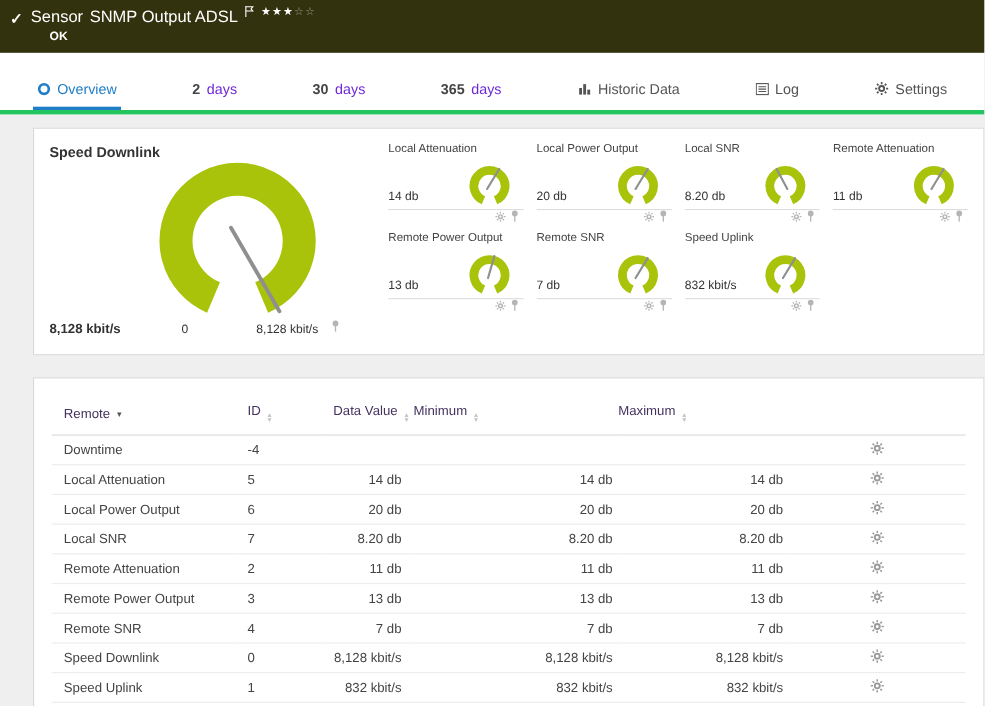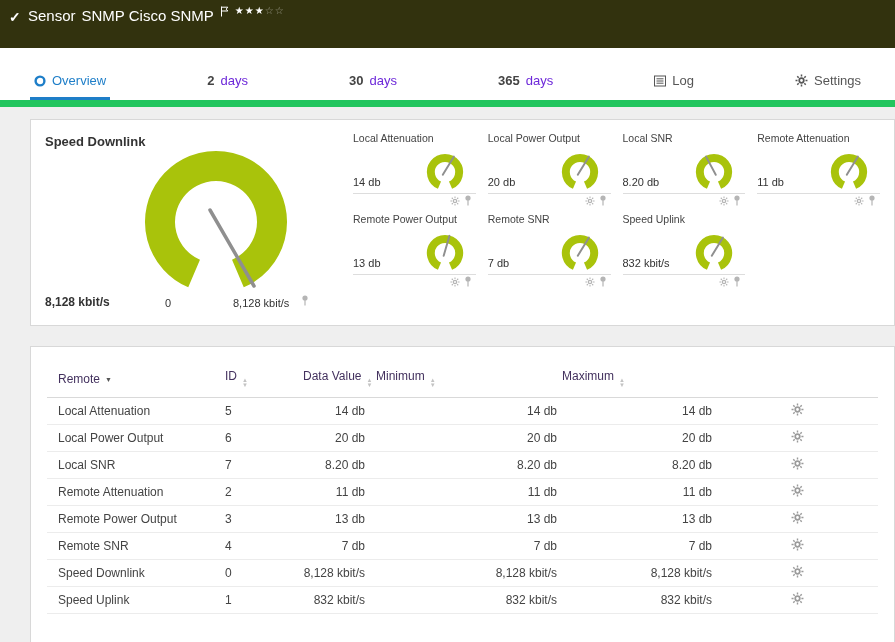--- a/index.html
+++ b/index.html
@@ -10,21 +10,21 @@
   .topbar{height:48px;background:#32320e;color:#fff;position:relative;padding:7px 10px 0 10px}
   .check{position:absolute;left:9px;top:9px;font-size:14px;font-weight:bold}
   .title-line{padding-left:18px;font-size:15px;display:flex;align-items:center}
   .kind{margin-right:6px}
   .flag-wrap{margin-left:6px;position:relative;top:-4px}
   .stars{font-size:10px;letter-spacing:1px;position:relative;top:-5px;margin-left:6px}
   .stars .dim{opacity:.45}
   .status-ok{padding-left:35px;font-size:11px;font-weight:bold;margin-top:3px}
 
   
-  .tabstrip{background:#fff;padding-top:16px;border-bottom:7px solid #22c55e}
+  .tabstrip{background:#fff;padding-top:16px;border-bottom:4px solid #22c55e}
   .tabs{display:flex;justify-content:space-between;padding:0 30px 0 30px;height:36px}
   .tab{display:flex;align-items:center;gap:6px;font-size:13px;color:#555;border-bottom:3px solid transparent;padding:0 4px;cursor:pointer;white-space:nowrap}
   .tab.active{color:#1e7ec8;border-bottom-color:#1e7ec8}
   .tab .num{font-weight:bold;color:#444}
   .tab .unit{color:#6d28d9}
   .ticon{display:inline-flex;align-items:center}
 
   
   .content{padding:12px 0 0 30px}
   .panel{background:#fff;border:1px solid #d8d8d8;width:100%}
@@ -61,28 +61,29 @@
   .sortboth span{font-size:6px;line-height:5px;color:#c3c3c3}
   tr{cursor:pointer}
 </style>
 </head>
 <body>
 
 <header class="topbar">
   <span class="check">✓</span>
   <div class="title-line">
     <span class="kind">Sensor</span>
-    <span>SNMP Cisco SNMP</span>
+    <span>SNMP Output ADSL</span>
     <span class="flag-wrap">
       <svg width="9" height="11" viewBox="0 0 9 11">
           <path d="M1.5 0.5 V10.5 M1.5 1.2 H7.8 L6.2 3.1 7.8 5 H1.5" stroke="#fff" fill="none" stroke-width="1"></path>
         </svg>
     </span>
     <span class="stars"><span>★★★</span><span class="dim">☆☆</span></span>
   </div>
+  <div class="status-ok">OK</div>
 </header>
 
 <div class="tabstrip">
   <nav class="tabs">
     <div class="tab active">
       <span class="ticon">
         <svg width="12" height="12" viewBox="0 0 12 12">
             <circle cx="6" cy="6" r="4.4" fill="none" stroke="#1e7ec8" stroke-width="2.4"></circle>
           </svg>
       </span>
@@ -92,20 +93,30 @@
       <span class="num">2</span>
       <span class="unit">days</span>
     </div>
     <div class="tab">
       <span class="num">30</span>
       <span class="unit">days</span>
     </div>
     <div class="tab">
       <span class="num">365</span>
       <span class="unit">days</span>
+    </div>
+    <div class="tab">
+      <span class="ticon">
+        <svg width="13" height="12" viewBox="0 0 13 12">
+            <rect x="1.5" y="5" width="2.6" height="6" fill="#555"></rect>
+            <rect x="5.2" y="1.5" width="2.6" height="9.5" fill="#555"></rect>
+            <rect x="8.9" y="6.5" width="2.6" height="4.5" fill="#555"></rect>
+          </svg>
+      </span>
+      <span>Historic Data</span>
     </div>
     <div class="tab">
       <span class="ticon">
         <svg width="12" height="12" viewBox="0 0 12 12">
             <rect x="0.5" y="1" width="11" height="10" fill="none" stroke="#555"></rect>
             <path d="M2.5 3.8 h7 M2.5 6 h7 M2.5 8.2 h7" stroke="#555"></path>
           </svg>
       </span>
       <span>Log</span>
     </div>
@@ -321,20 +332,31 @@
               </span></th>
           <th class="r"><span>Maximum</span><span class="sortboth">
                 <span>▲</span>
                 <span>▼</span>
               </span></th>
           <th></th>
         </tr>
       </thead>
       <tbody>
         <tr>
+          <td>Downtime</td>
+          <td>-4</td>
+          <td class="lastv"></td>
+          <td class="r"></td>
+          <td class="r"></td>
+          <td class="action"><span><svg width="13" height="13" viewBox="0 0 12 12">
+                  <circle cx="6" cy="6" r="2.1" fill="none" stroke="#9a9a9a" stroke-width="1.6"></circle>
+                  <path d="M6 0.5 V2.4 M6 9.6 V11.5 M0.5 6 H2.4 M9.6 6 H11.5 M2.1 2.1 L3.4 3.4 M8.6 8.6 L9.9 9.9 M9.9 2.1 L8.6 3.4 M3.4 8.6 L2.1 9.9" stroke="#9a9a9a" stroke-width="1.3"></path>
+                </svg></span></td>
+        </tr>
+        <tr>
           <td>Local Attenuation</td>
           <td>5</td>
           <td class="lastv">14 db</td>
           <td class="r">14 db</td>
           <td class="r">14 db</td>
           <td class="action"><span><svg width="13" height="13" viewBox="0 0 12 12">
                   <circle cx="6" cy="6" r="2.1" fill="none" stroke="#9a9a9a" stroke-width="1.6"></circle>
                   <path d="M6 0.5 V2.4 M6 9.6 V11.5 M0.5 6 H2.4 M9.6 6 H11.5 M2.1 2.1 L3.4 3.4 M8.6 8.6 L9.9 9.9 M9.9 2.1 L8.6 3.4 M3.4 8.6 L2.1 9.9" stroke="#9a9a9a" stroke-width="1.3"></path>
                 </svg></span></td>
         </tr>

